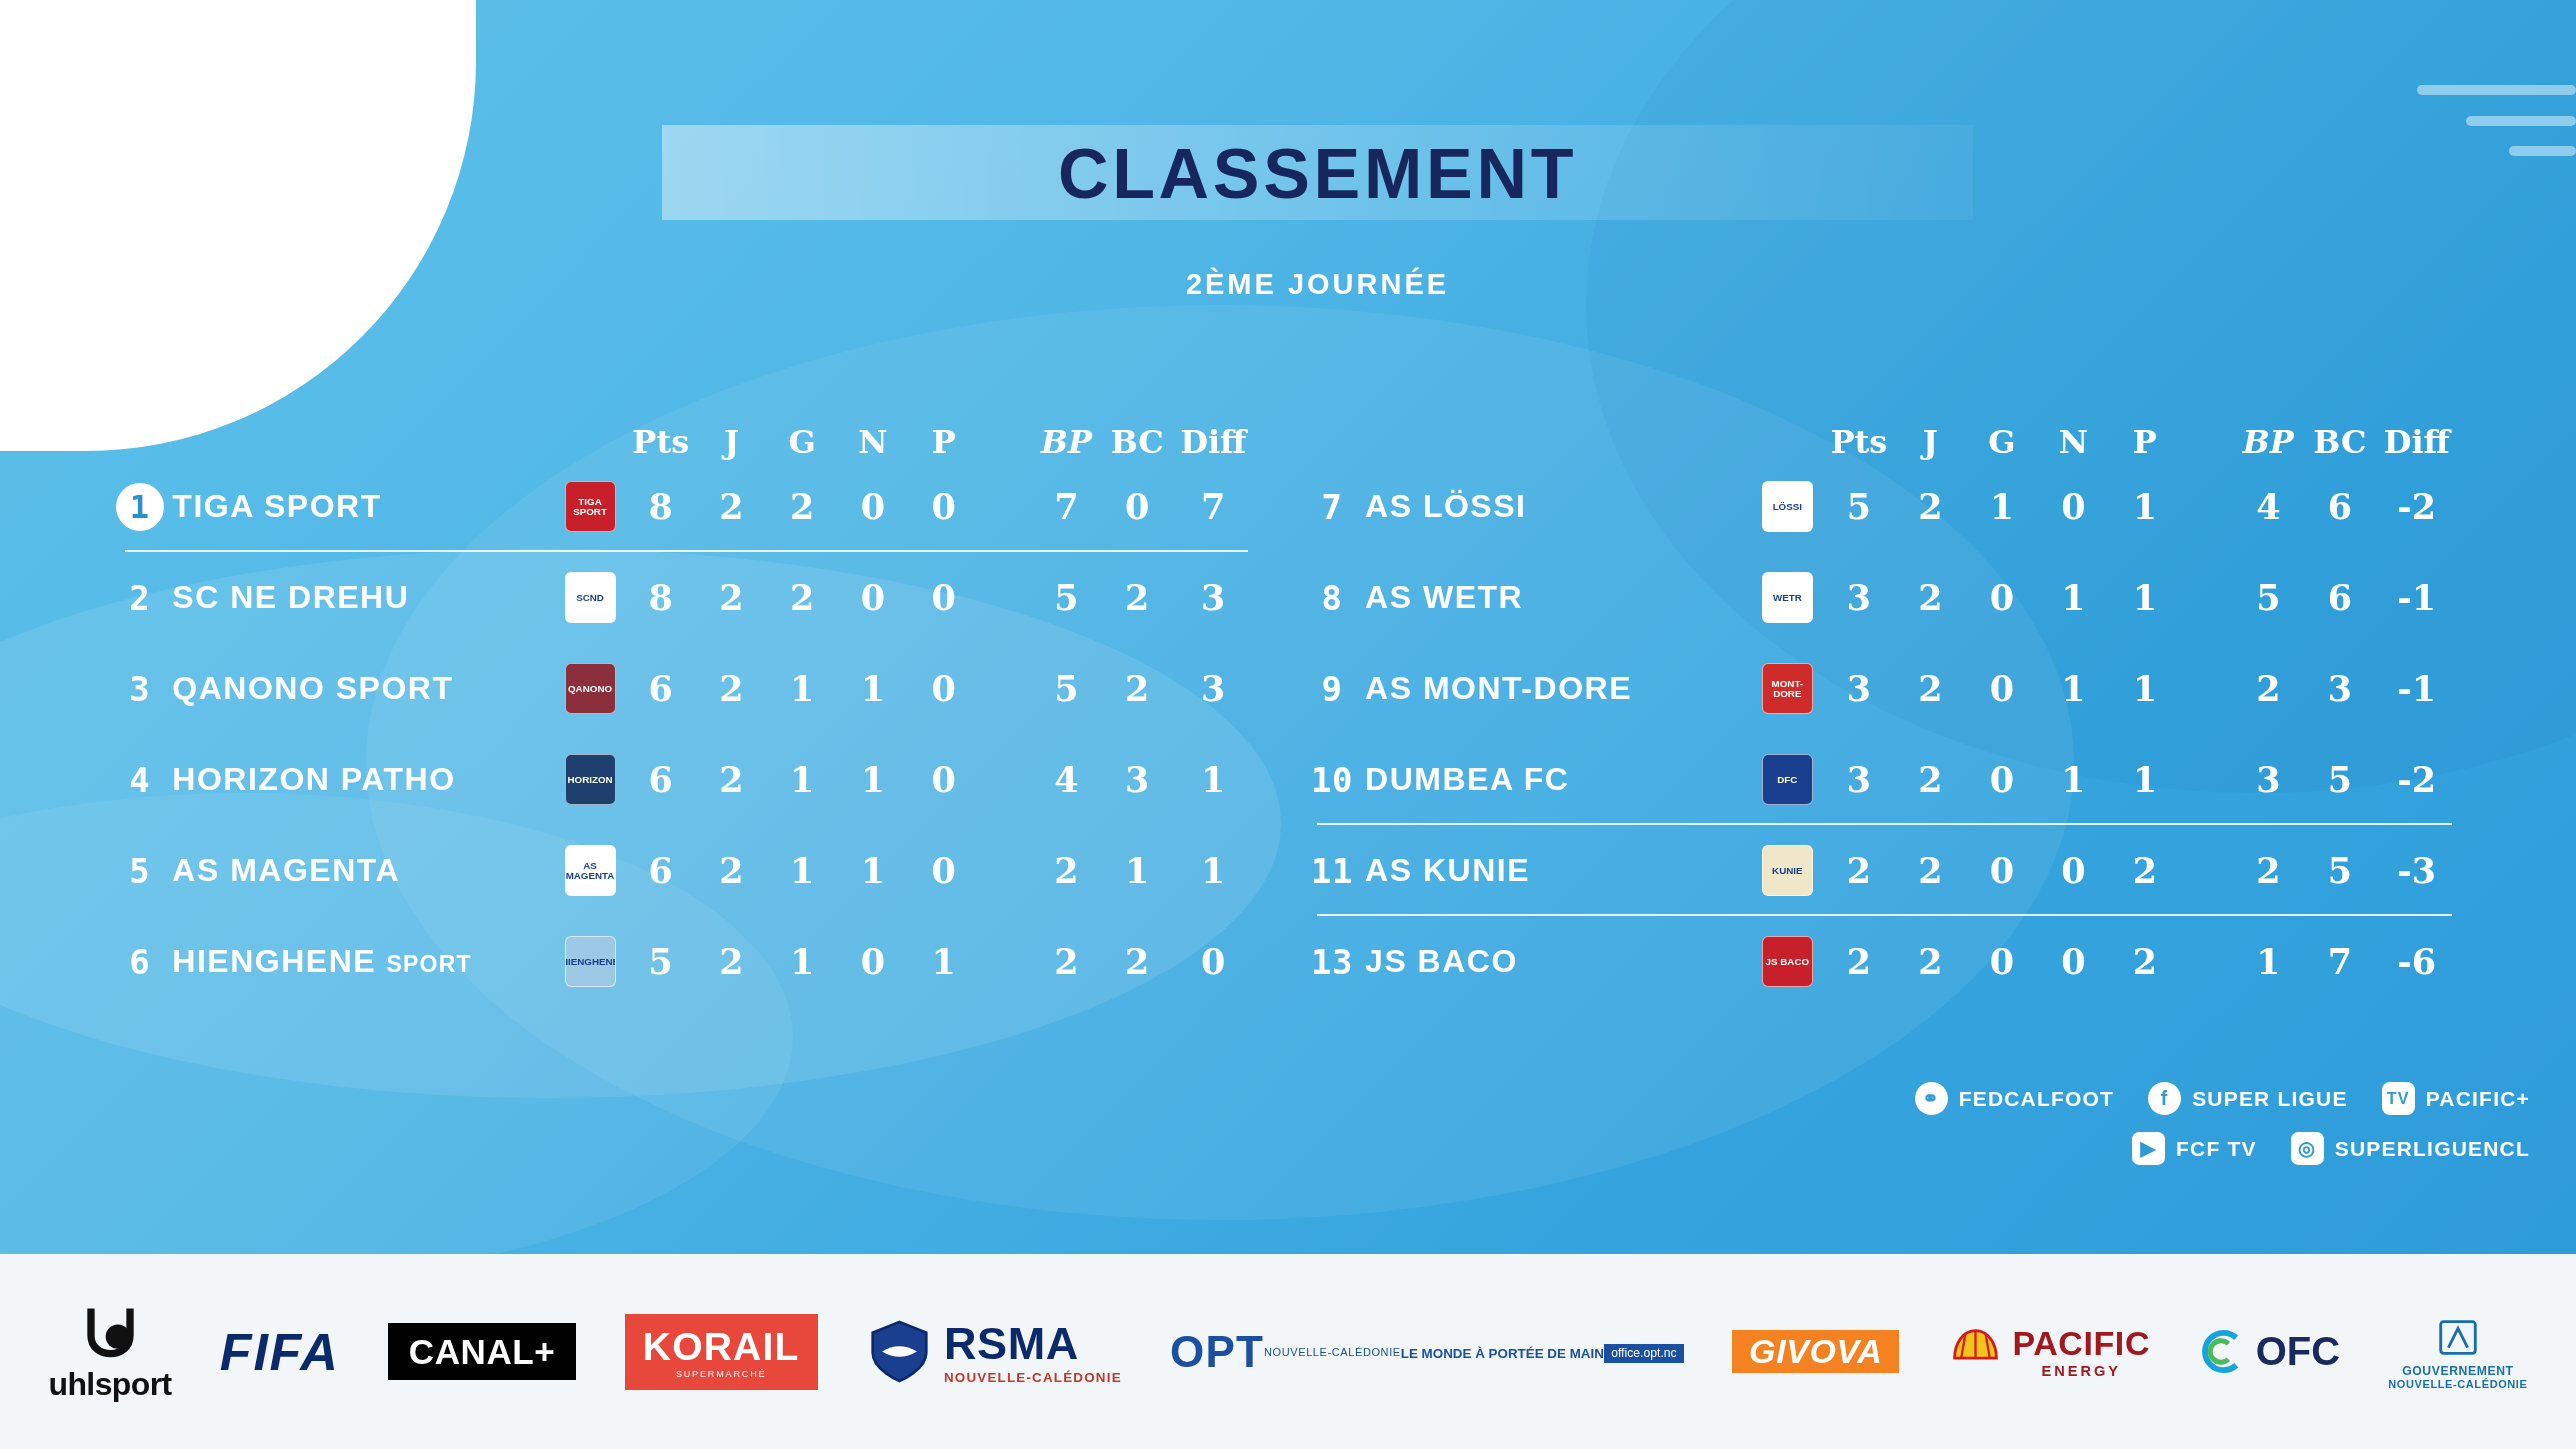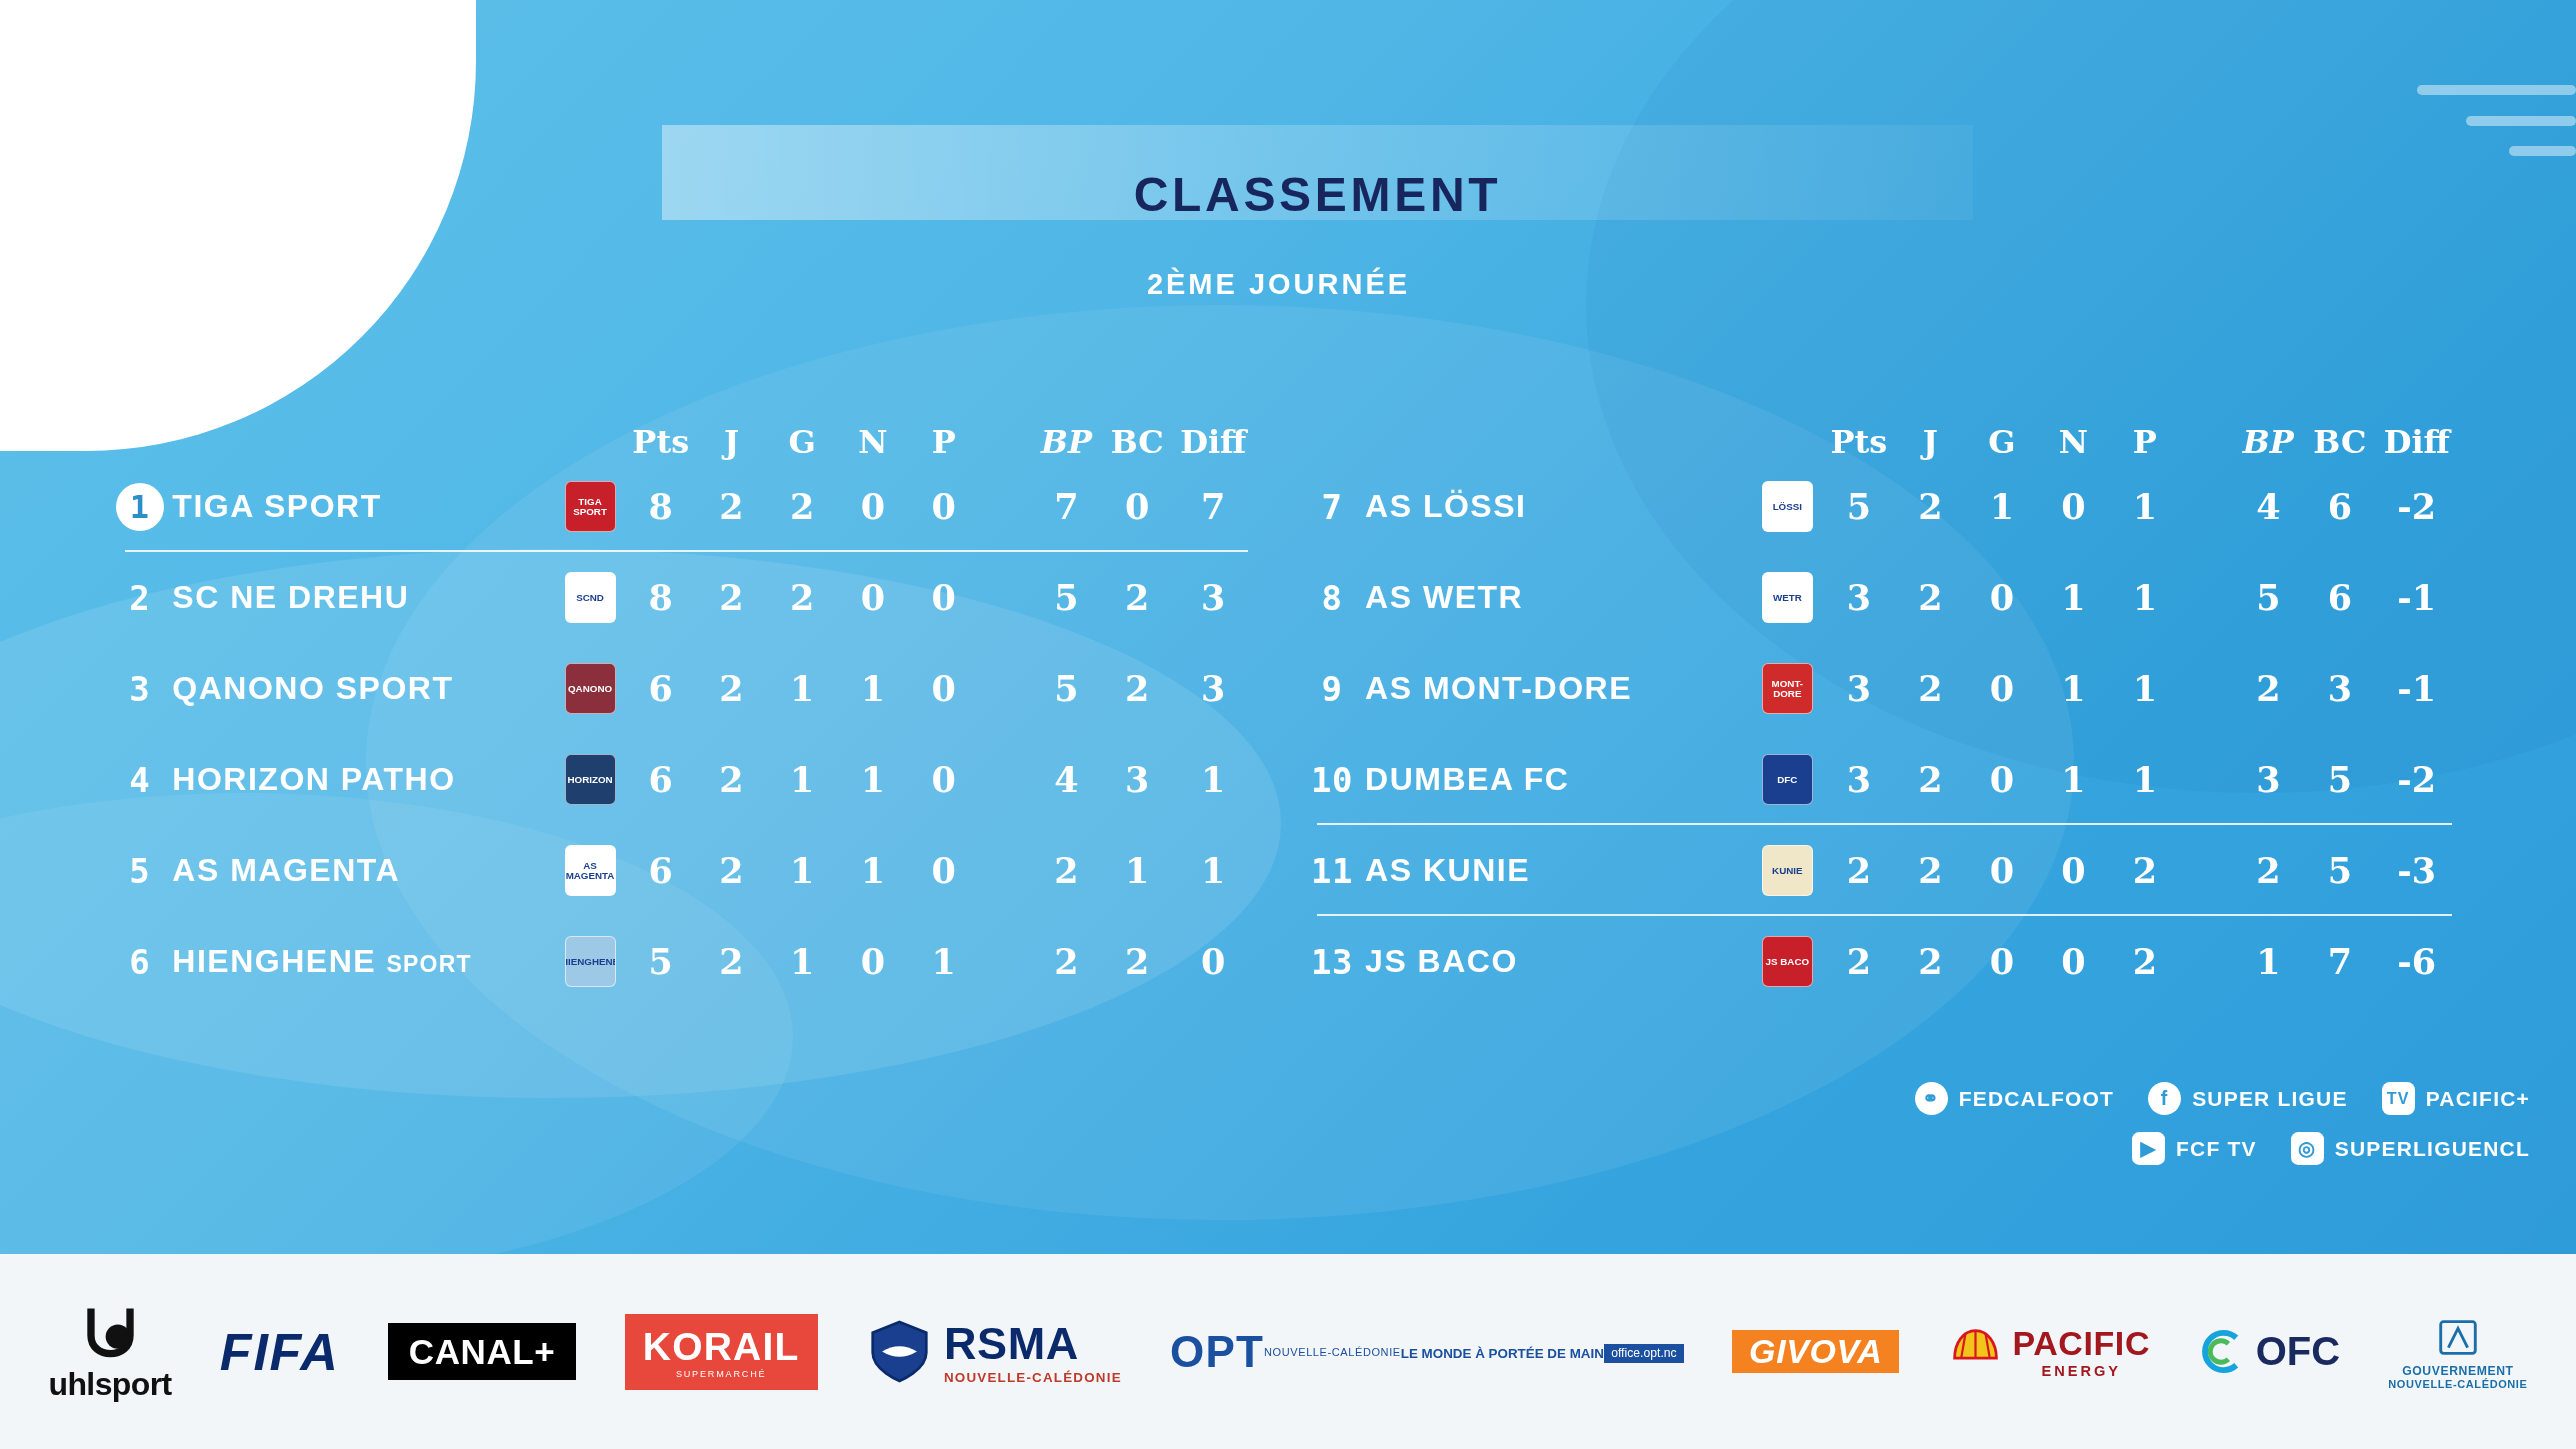--- a/index.html
+++ b/index.html
@@ -57,27 +57,26 @@
     position: absolute;
     left: 662px; top: 125px;
     width: 1311px; height: 95px;
     background: linear-gradient(90deg, rgba(255,255,255,0.42) 0%, rgba(255,255,255,0.22) 45%, rgba(255,255,255,0.05) 100%);
   }
   #main-title {
     position: absolute;
     left: 662px; top: 131px;
     width: 1311px; height: 85px;
     display: flex; align-items: center; justify-content: center;
-    font-size: 48px; font-weight: bold; letter-spacing: 3.7px;
+    font-size: 70px; font-weight: bold; letter-spacing: 3.7px;
     color: #18265e;
-    margin-top: 21px;
   }
   #subtitle {
     position: absolute;
-    left: 623px; top: 268px;
+    left: 662px; top: 268px;
     width: 1311px;
     text-align: center;
     font-size: 29px; font-weight: bold; letter-spacing: 3px;
     color: #ffffff;
   }
 
   
   .deco-line {
     position: absolute; right: 0;
     height: 9.8px; background: rgba(255,255,255,0.45);

